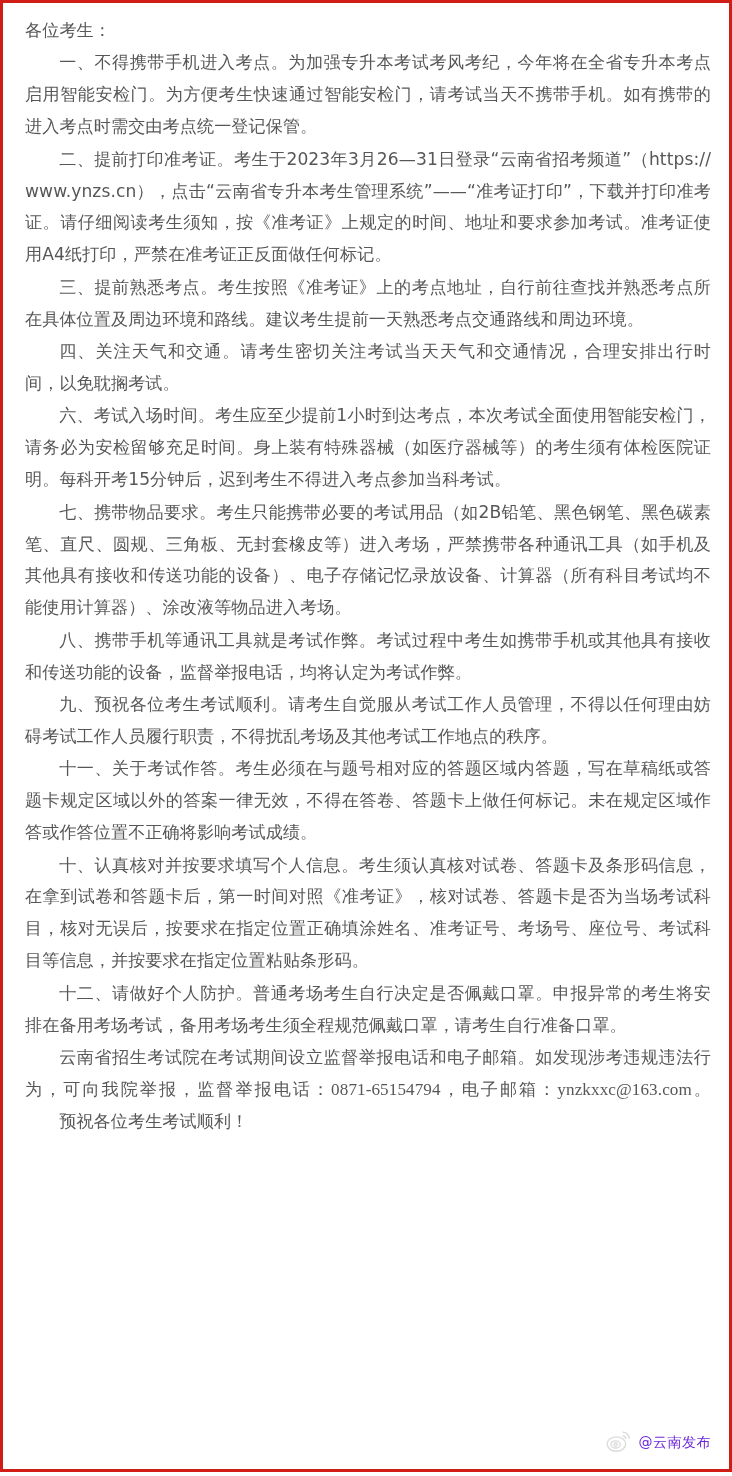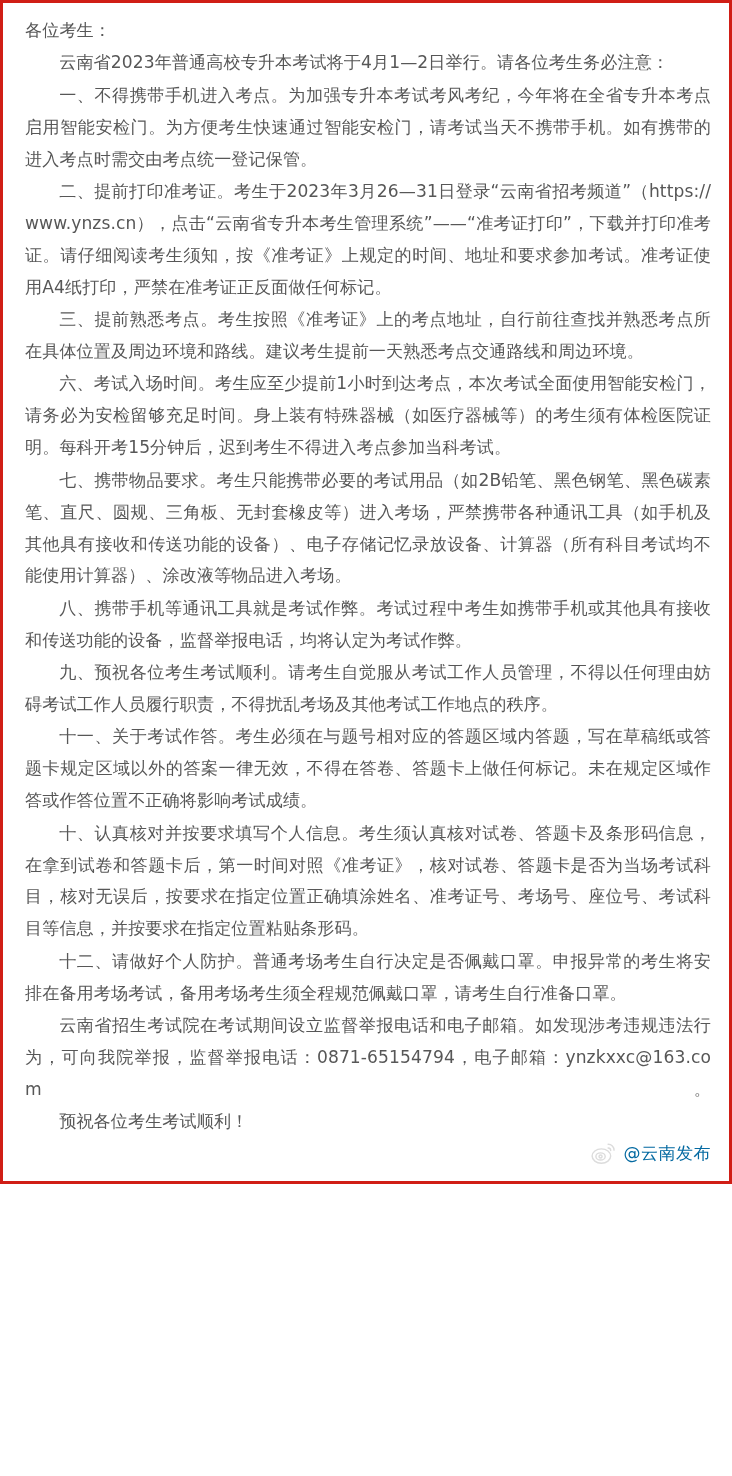--- a/index.html
+++ b/index.html
@@ -7,21 +7,21 @@
     padding: 0;
     background: #ffffff;
   }
   body {
     font-family: "DejaVu Sans", "Liberation Sans", sans-serif;
   }
   .notice-card {
     position: relative;
     box-sizing: border-box;
     width: 732px;
-    height: 1184px;
+    height: 1472px;
     background: #ffffff;
     border: 3px solid #d01e16;
     overflow: hidden;
   }
   .notice-body {
     box-sizing: border-box;
     padding: 12px 18px 0 22px;
   }
   .para {
     margin: 0 0 0.5px 0;
@@ -36,61 +36,62 @@
   }
   .para.indent {
     text-indent: 2em;
   }
   .para.noindent {
     text-indent: 0;
   }
   .para.spread {
     text-align: justify;
     text-align-last: justify;
+    font-family: Liberation Serif, serif;
   }
   .watermark {
     position: absolute;
     right: 18px;
     bottom: 14px;
     display: flex;
     align-items: center;
     gap: 7px;
     opacity: 1;
     pointer-events: none;
     user-select: none;
   }
   .watermark .wm-logo {
     width: 27px;
     height: 27px;
     flex: 0 0 27px;
   }
   .watermark .wm-text {
-    color: #0369a1;
-    font-size: 17px;
+    color: #6d28d9;
+    font-size: 14px;
     line-height: 1;
     letter-spacing: 0.5px;
     font-family: "DejaVu Sans", "Liberation Sans", sans-serif;
   }
 </style>
 </head>
 <body>
 
 <div class="notice-card">
   <div class="notice-body">
 
     <p class="para noindent">各位考生：</p>
 
-    <p class="para indent">云南省2023年普通高校专升本考试将于4月1—2日举行。请各位考生务必注意：</p>
 
     <p class="para indent">一、不得携带手机进入考点。为加强专升本考试考风考纪，今年将在全省专升本考点启用智能安检门。为方便考生快速通过智能安检门，请考试当天不携带手机。如有携带的进入考点时需交由考点统一登记保管。</p>
 
     <p class="para indent">二、提前打印准考证。考生于2023年3月26—31日登录“云南省招考频道”（https://www.ynzs.cn），点击“云南省专升本考生管理系统”——“准考证打印”，下载并打印准考证。请仔细阅读考生须知，按《准考证》上规定的时间、地址和要求参加考试。准考证使用A4纸打印，严禁在准考证正反面做任何标记。</p>
 
     <p class="para indent">三、提前熟悉考点。考生按照《准考证》上的考点地址，自行前往查找并熟悉考点所在具体位置及周边环境和路线。建议考生提前一天熟悉考点交通路线和周边环境。</p>
 
+    <p class="para indent">四、关注天气和交通。请考生密切关注考试当天天气和交通情况，合理安排出行时间，以免耽搁考试。</p>
 
 
     <p class="para indent">六、考试入场时间。考生应至少提前1小时到达考点，本次考试全面使用智能安检门，请务必为安检留够充足时间。身上装有特殊器械（如医疗器械等）的考生须有体检医院证明。每科开考15分钟后，迟到考生不得进入考点参加当科考试。</p>
 
     <p class="para indent">七、携带物品要求。考生只能携带必要的考试用品（如2B铅笔、黑色钢笔、黑色碳素笔、直尺、圆规、三角板、无封套橡皮等）进入考场，严禁携带各种通讯工具（如手机及其他具有接收和传送功能的设备）、电子存储记忆录放设备、计算器（所有科目考试均不能使用计算器）、涂改液等物品进入考场。</p>
 
     <p class="para indent">八、携带手机等通讯工具就是考试作弊。考试过程中考生如携带手机或其他具有接收和传送功能的设备，监督举报电话，均将认定为考试作弊。</p>
 
     <p class="para indent">九、预祝各位考生考试顺利。请考生自觉服从考试工作人员管理，不得以任何理由妨碍考试工作人员履行职责，不得扰乱考场及其他考试工作地点的秩序。</p>
 

